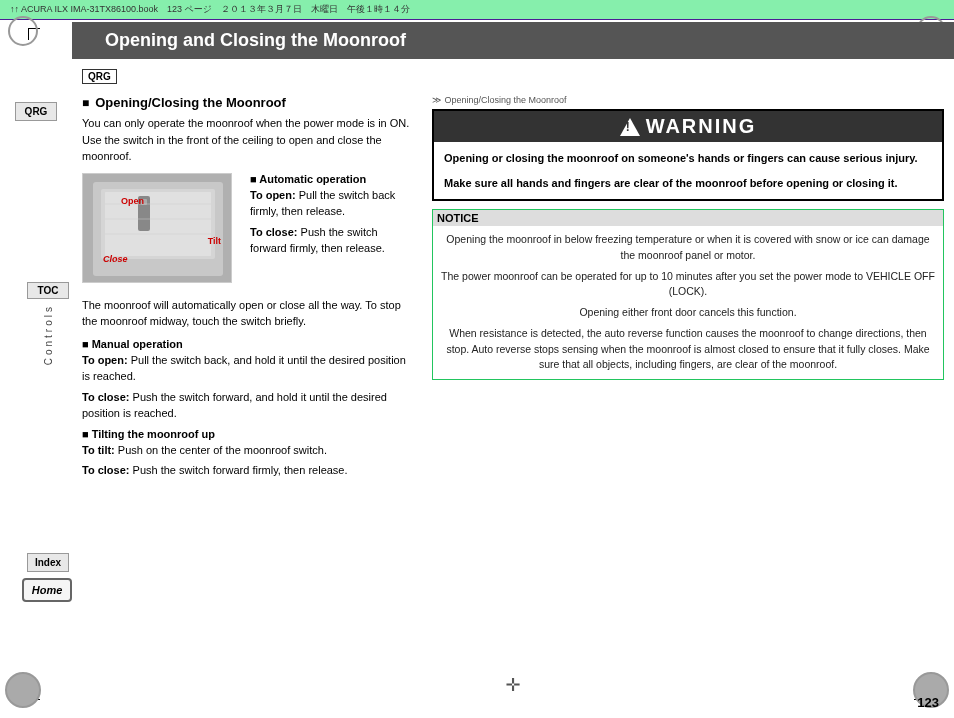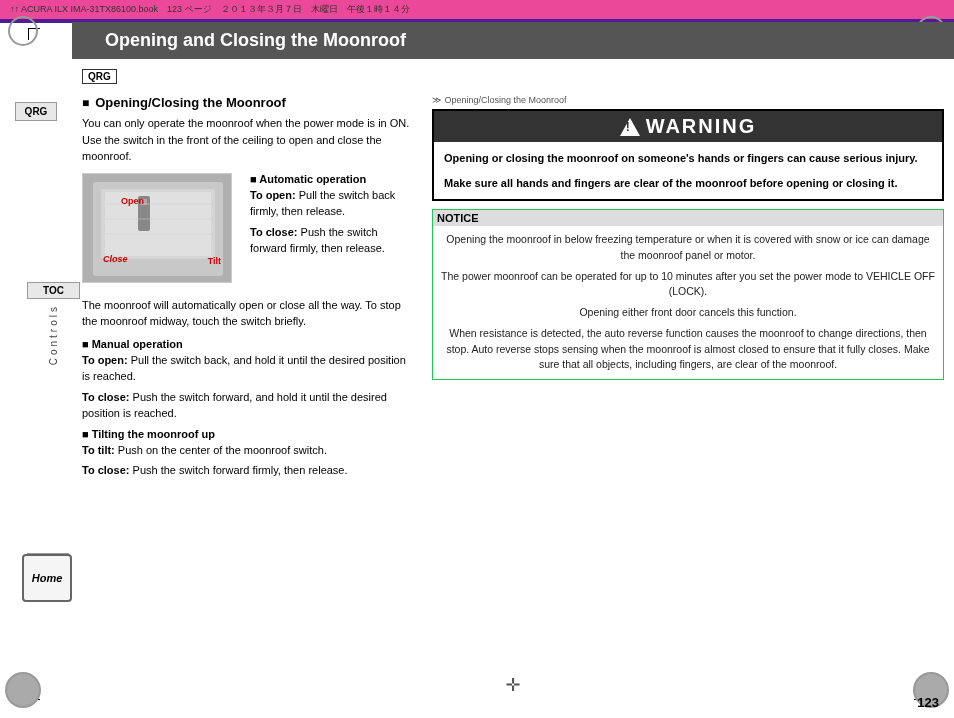--- a/index.html
+++ b/index.html
@@ -8,22 +8,22 @@
       height: 718px;
       background: #fff;
       font-family: Arial, Helvetica, sans-serif;
       font-size: 11px;
       overflow: hidden;
       position: relative;
     }
 
     
     .top-bar {
-      background: #ec4899;
-      border-bottom: 4px solid #4c1d95;
+      background: #86efac;
+      border-bottom: 1px solid #4c1d95;
       padding: 3px 10px;
       font-size: 9px;
       color: #333;
       display: flex;
       align-items: center;
     }
 
     
     .crop-tl { position: absolute; top: 28px; left: 28px; width: 12px; height: 12px; border-top: 1px solid #000; border-left: 1px solid #000; }
     .crop-tr { position: absolute; top: 28px; right: 28px; width: 12px; height: 12px; border-top: 1px solid #000; border-right: 1px solid #000; }
@@ -79,21 +79,21 @@
       font-weight: bold;
       cursor: pointer;
     }
 
     .sidebar-home {
       position: absolute;
       bottom: 100px;
       left: 22px;
       width: 50px;
       text-align: center;
-      padding: 16px 6px;
+      padding: 4px 6px;
       border: 2px solid #666;
       border-radius: 4px;
       font-size: 11px;
       font-style: italic;
       font-weight: bold;
       background: #f5f5f5;
       cursor: pointer;
     }
 
     
@@ -186,21 +186,21 @@
     }
 
     .img-label {
       position: absolute;
       font-size: 9px;
       font-weight: bold;
       color: #c00;
     }
     .img-label.open { top: 22px; left: 38px; }
     .img-label.close { bottom: 18px; left: 20px; font-style: italic; }
-    .img-label.tilt { bottom: 16px; right: 10px; margin-top: 20px; }
+    .img-label.tilt { bottom: 36px; right: 10px; margin-top: 20px; }
 
     
     .sub-section {
       margin-bottom: 6px;
       clear: both;
     }
     .sub-heading {
       font-weight: bold;
       font-size: 11px;
       margin-bottom: 2px;
@@ -319,21 +319,21 @@
     
     .toc-group {
       position: absolute;
       left: 27px;
       top: 260px;
       display: flex;
       flex-direction: column;
       align-items: center;
     }
     .toc-btn {
-      width: 53px;
+      width: 42px;
       text-align: center;
       padding: 2px 4px;
       border: 1px solid #999;
       background: #e8e8e8;
       font-size: 10px;
       font-weight: bold;
       cursor: pointer;
       margin-bottom: 3px;
     }
     .toc-vertical {

